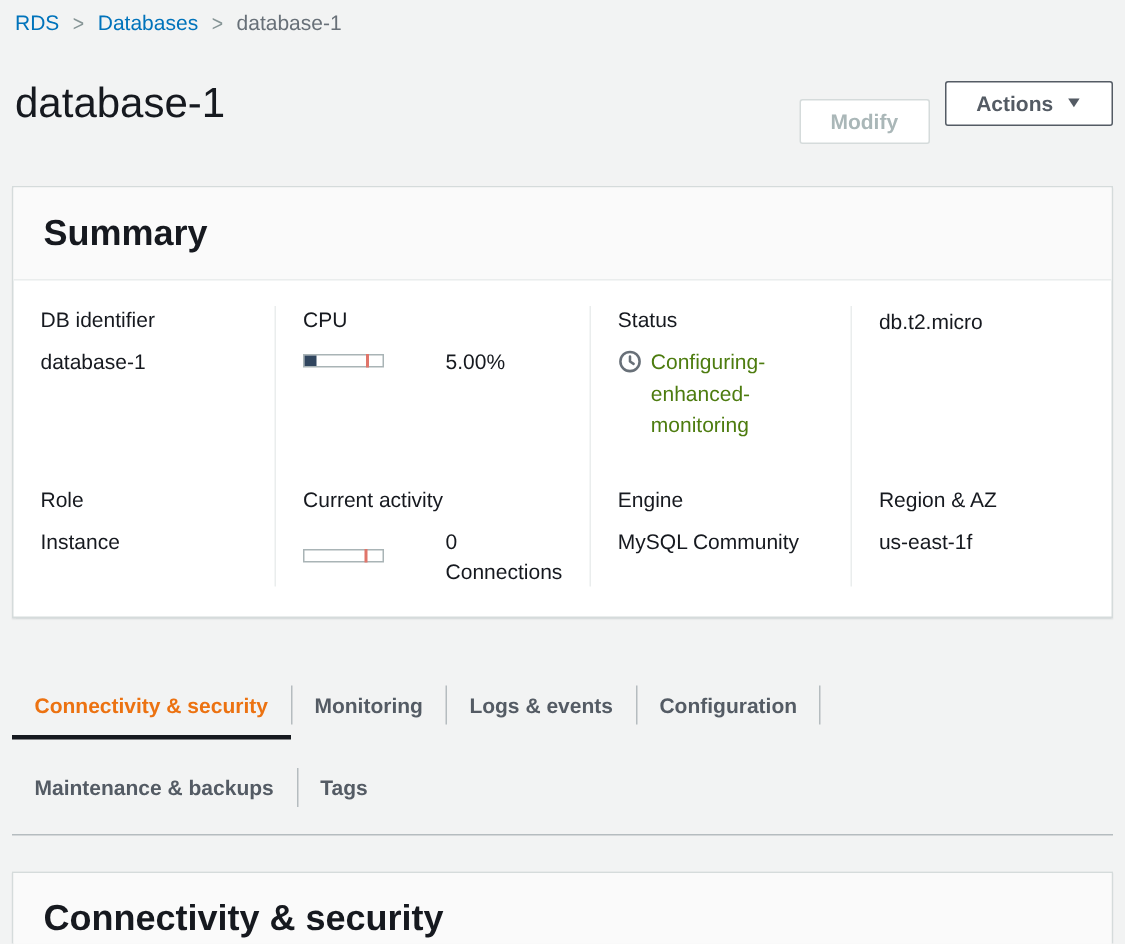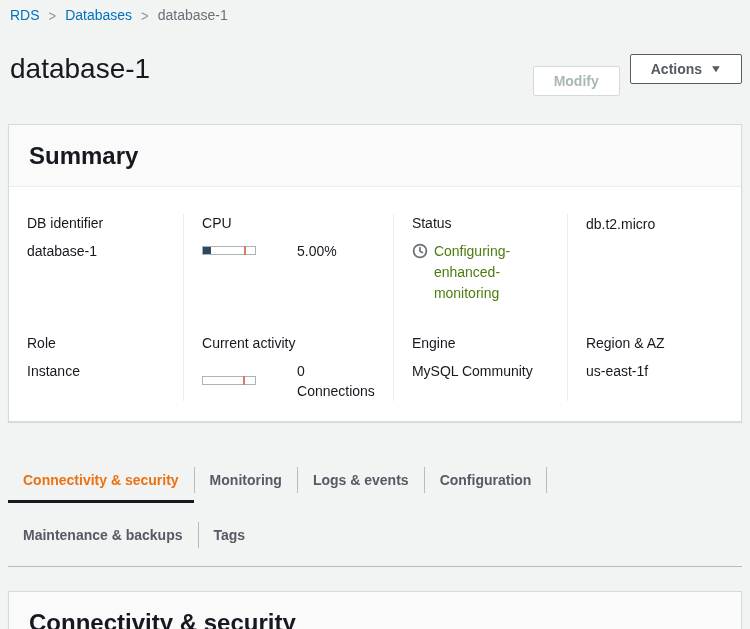--- a/index.html
+++ b/index.html
@@ -48,21 +48,21 @@
   .panel-header {
     background: #fafafa;
     border-bottom: 1px solid #eaeded;
     padding: 20px 20px 19px 20px;
     font-size: 24px; font-weight: 700; line-height: 22px;
   }
   
   .summary-body {
     display: grid;
     grid-template-columns: repeat(4, 1fr);
-    padding: 27px 0 20px 0;
+    padding: 17px 0 20px 0;
   }
   .sum-cell { padding: 0 18px; }
   .sum-cell.bordered { border-left: 1px solid #eaeded; }
   .sum-cell.row1 { padding-bottom: 30px; }
   .field-label { color: #16191f; margin-bottom: 9px; line-height: 18px; }
   .field-value { color: #16191f; line-height: 20px; }
   .field-value.muted { color: #4d7c0f; line-height: 21px; }
   .status-line { display: flex; align-items: flex-start; }
   .status-icon { flex: 0 0 auto; margin-right: 6px; margin-top: 2px; }
   .meter-line { display: flex; align-items: center; gap: 32px; }

